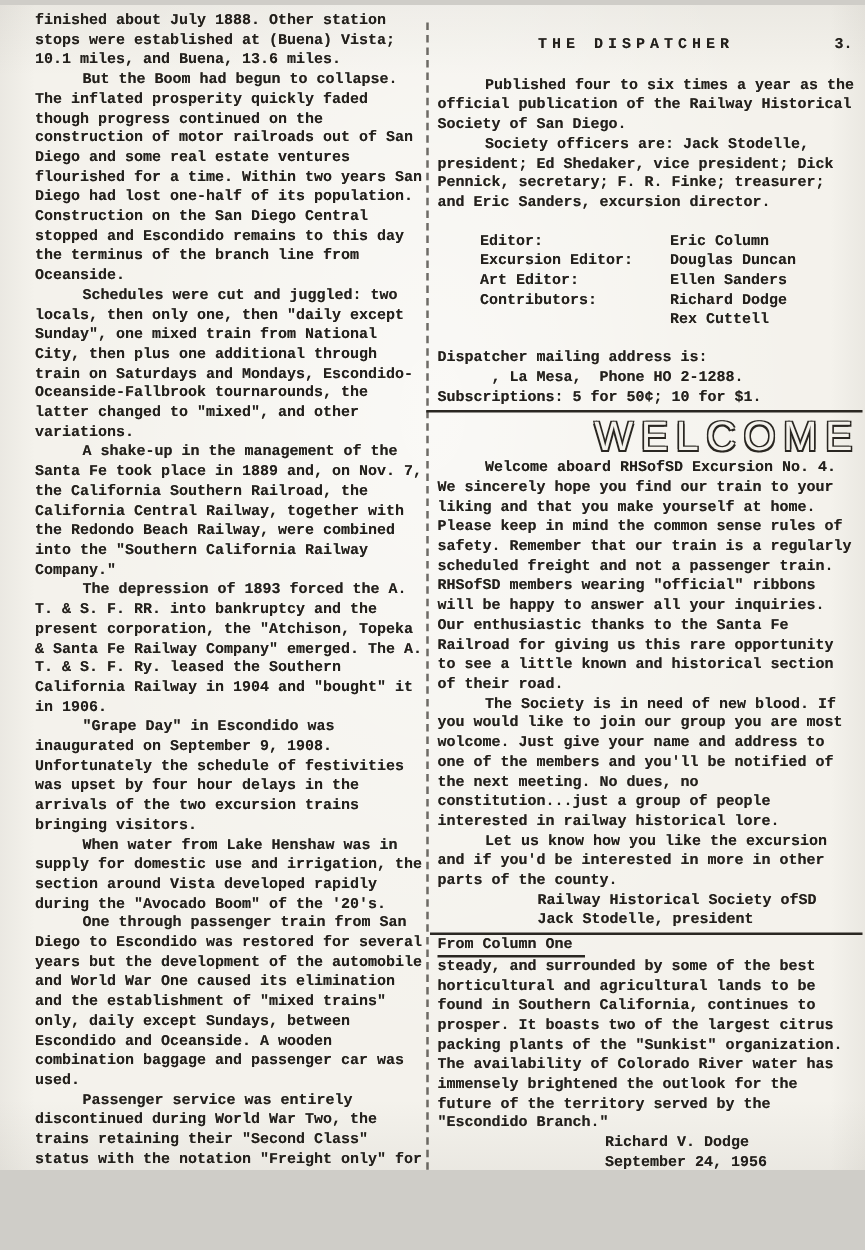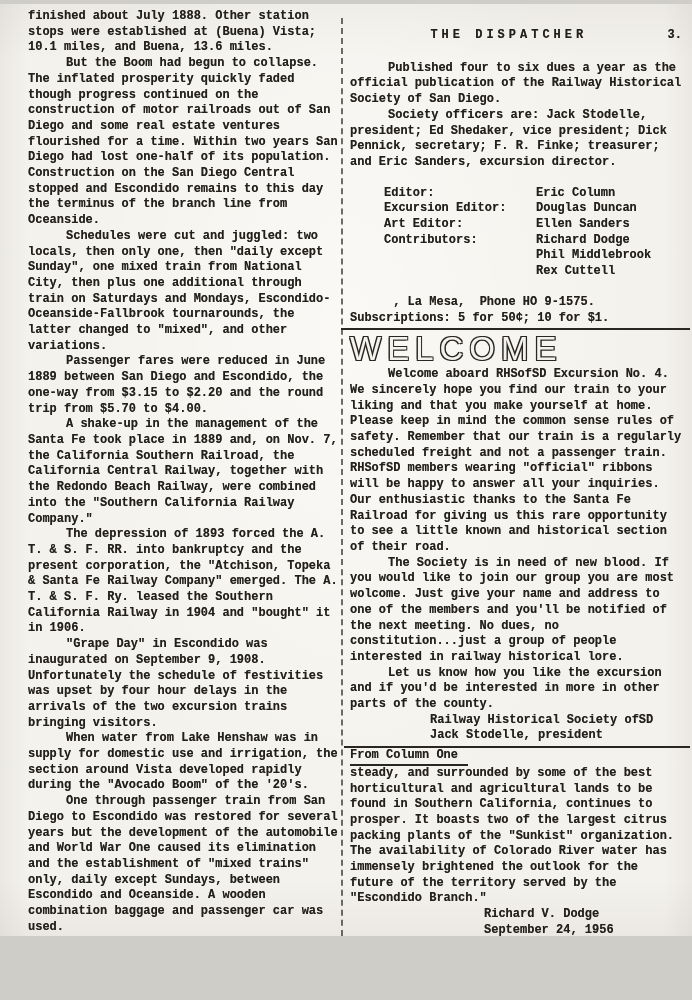--- a/index.html
+++ b/index.html
@@ -34,21 +34,21 @@
   .p-first{margin-top:17px;}
   .masthead{margin:15px 0 0 34px;}
   .m-row{display:flex;}
   .m-role{width:152px;flex:0 0 152px;font-family:Liberation Mono, monospace;}
   .address{margin-top:15px;}
   .pre{white-space:pre-wrap;}
   .rule{border-top:2px solid #2a2722;height:0;}
   .rule-sub{margin-top:2px;margin-left:-9px;margin-right:-2px;}
   .welcome-head{
     margin-top:1px;
-    text-align:left;
+    text-align:right;
     font-family:"Liberation Sans","DejaVu Sans",sans-serif;
     font-weight:400;
     font-size:33px;
     line-height:36px;
     letter-spacing:6px;
     color:#f4f2ec;
     text-shadow:-1.2px -1.2px 0 #2a2722, 1.2px -1.2px 0 #2a2722, -1.2px 1.2px 0 #2a2722, 1.2px 1.2px 0 #2a2722;
   }
   .sig1{margin-left:80px;}
   .sig2{margin-left:134px;}
@@ -61,39 +61,38 @@
 <body>
 
 <div class="page">
 
   <div class="divider"></div>
 
   <div class="col-left">
     <p>finished about July 1888.  Other station stops were established at (Buena) Vista; 10.1 miles, and Buena, 13.6 miles.</p>
     <p class="ind">But the Boom  had begun to collapse. The inflated prosperity  quickly faded though progress continued on the construction of motor railroads out of San Diego and some real estate ventures flourished for a time.  Within two years San Diego had lost one-half of its population. Construction on the San Diego Central stopped and Escondido remains to this day the terminus of the branch line from Oceanside.</p>
     <p class="ind">Schedules were cut and juggled: two locals, then only one, then "daily except Sunday", one mixed train from National City, then plus one additional through train on Saturdays and Mondays, Escondido-Oceanside-Fallbrook tournarounds, the latter changed to "mixed", and other variations.</p>
-    <p class="ind">Passenger fares were reduced in June 1889 between San Diego and Escondido, the one-way from $3.15 to $2.20 and the round trip from $5.70 to $4.00.</p>
     <p class="ind">A shake-up in the management of the Santa Fe took place in 1889 and, on Nov. 7, the California Southern Railroad, the California Central Railway, together with the Redondo Beach Railway, were combined into the "Southern California Railway Company."</p>
     <p class="ind">The depression of 1893 forced the A. T. &amp; S. F. RR. into bankruptcy and the present corporation, the "Atchison, Topeka &amp; Santa Fe Railway Company" emerged. The A. T. &amp; S. F. Ry. leased the Southern California Railway in 1904 and "bought" it in 1906.</p>
     <p class="ind">"Grape Day" in Escondido was inaugurated on September 9, 1908.  Unfortunately the schedule of festivities was upset by four hour delays in the arrivals of the two excursion trains bringing visitors.</p>
     <p class="ind">When water from Lake Henshaw was in supply for domestic use and irrigation, the section around Vista developed rapidly during the "Avocado Boom" of the '20's.</p>
     <p class="ind">One through passenger train from San Diego to Escondido was restored for several years but the development of the automobile and World War One caused its elimination and the establishment of "mixed trains" only, daily except Sundays, between Escondido and Oceanside.  A wooden combination baggage and passenger car was used.</p>
     <p class="ind">Passenger service was entirely discontinued during World War Two, the trains retaining their "Second Class" status with the notation "Freight only" for a time. Now they run as extras.</p>
 
   </div>
   <div class="rule-bl"></div>
 
   <div class="col-right">
 
     <div class="r-header">
       <span class="r-title">THE DISPATCHER</span>
       <span class="r-num">3.</span>
     </div>
 
-    <p class="ind p-first">Published four to six dues a year as the official publication of the Railway Historical Society of San Diego.</p>
+    <p class="ind p-first">Published four to six times a year as the official publication of the Railway Historical Society of San Diego.</p>
     <p class="ind">Society officers are: Jack Stodelle, president; Ed Shedaker, vice president; Dick Pennick, secretary; F. R. Finke; treasurer; and Eric Sanders, excursion director.</p>
 
     <div class="masthead">
       <div class="m-row">
         <span class="m-role">Editor:</span>
         <span class="m-name">Eric Column</span>
       </div>
       <div class="m-row">
         <span class="m-role">Excursion Editor:</span>
         <span class="m-name">Douglas Duncan</span>
@@ -101,30 +100,27 @@
       <div class="m-row">
         <span class="m-role">Art Editor:</span>
         <span class="m-name">Ellen Sanders</span>
       </div>
       <div class="m-row">
         <span class="m-role">Contributors:</span>
         <span class="m-name">Richard Dodge</span>
       </div>
       <div class="m-row">
         <span class="m-role"></span>
-        <span class="m-name">Phil Middlebrook</span>
-      </div>
-      <div class="m-row">
-        <span class="m-role"></span>
         <span class="m-name">Rex Cuttell</span>
       </div>
     </div>
 
     <div class="address">
-      <p class="pre">      , La Mesa,  Phone HO 9-1575.</p>
+      <p class="pre">Dispatcher mailing address is:</p>
+      <p class="pre">      , La Mesa,  Phone HO 2-1288.</p>
       <p class="pre">Subscriptions: 5 for 50¢; 10 for $1.</p>
     </div>
 
     <div class="rule rule-sub"></div>
 
     <div class="welcome-head">WELCOME</div>
 
     <p class="ind">Welcome aboard RHSofSD Excursion No. 4.  We sincerely hope you find our train to your liking and that you make yourself at home.  Please keep in mind the common sense rules of safety.  Remember that our train is a regularly scheduled freight and not a passenger train.  RHSofSD members wearing "official" ribbons will be happy to answer all your inquiries.  Our enthusiastic thanks to the Santa Fe Railroad for giving us this rare opportunity to see a little known and historical section of their road.</p>
     <p class="ind">The Society is in need of new blood. If you would like to join our group you are most wolcome.  Just give your name and address to one of the members and you'll be notified of the next meeting.  No dues, no constitution...just a group of people interested in railway historical lore.</p>
     <p class="ind">Let us know how you like the excursion and if you'd be interested in more in other parts of the county.</p>

